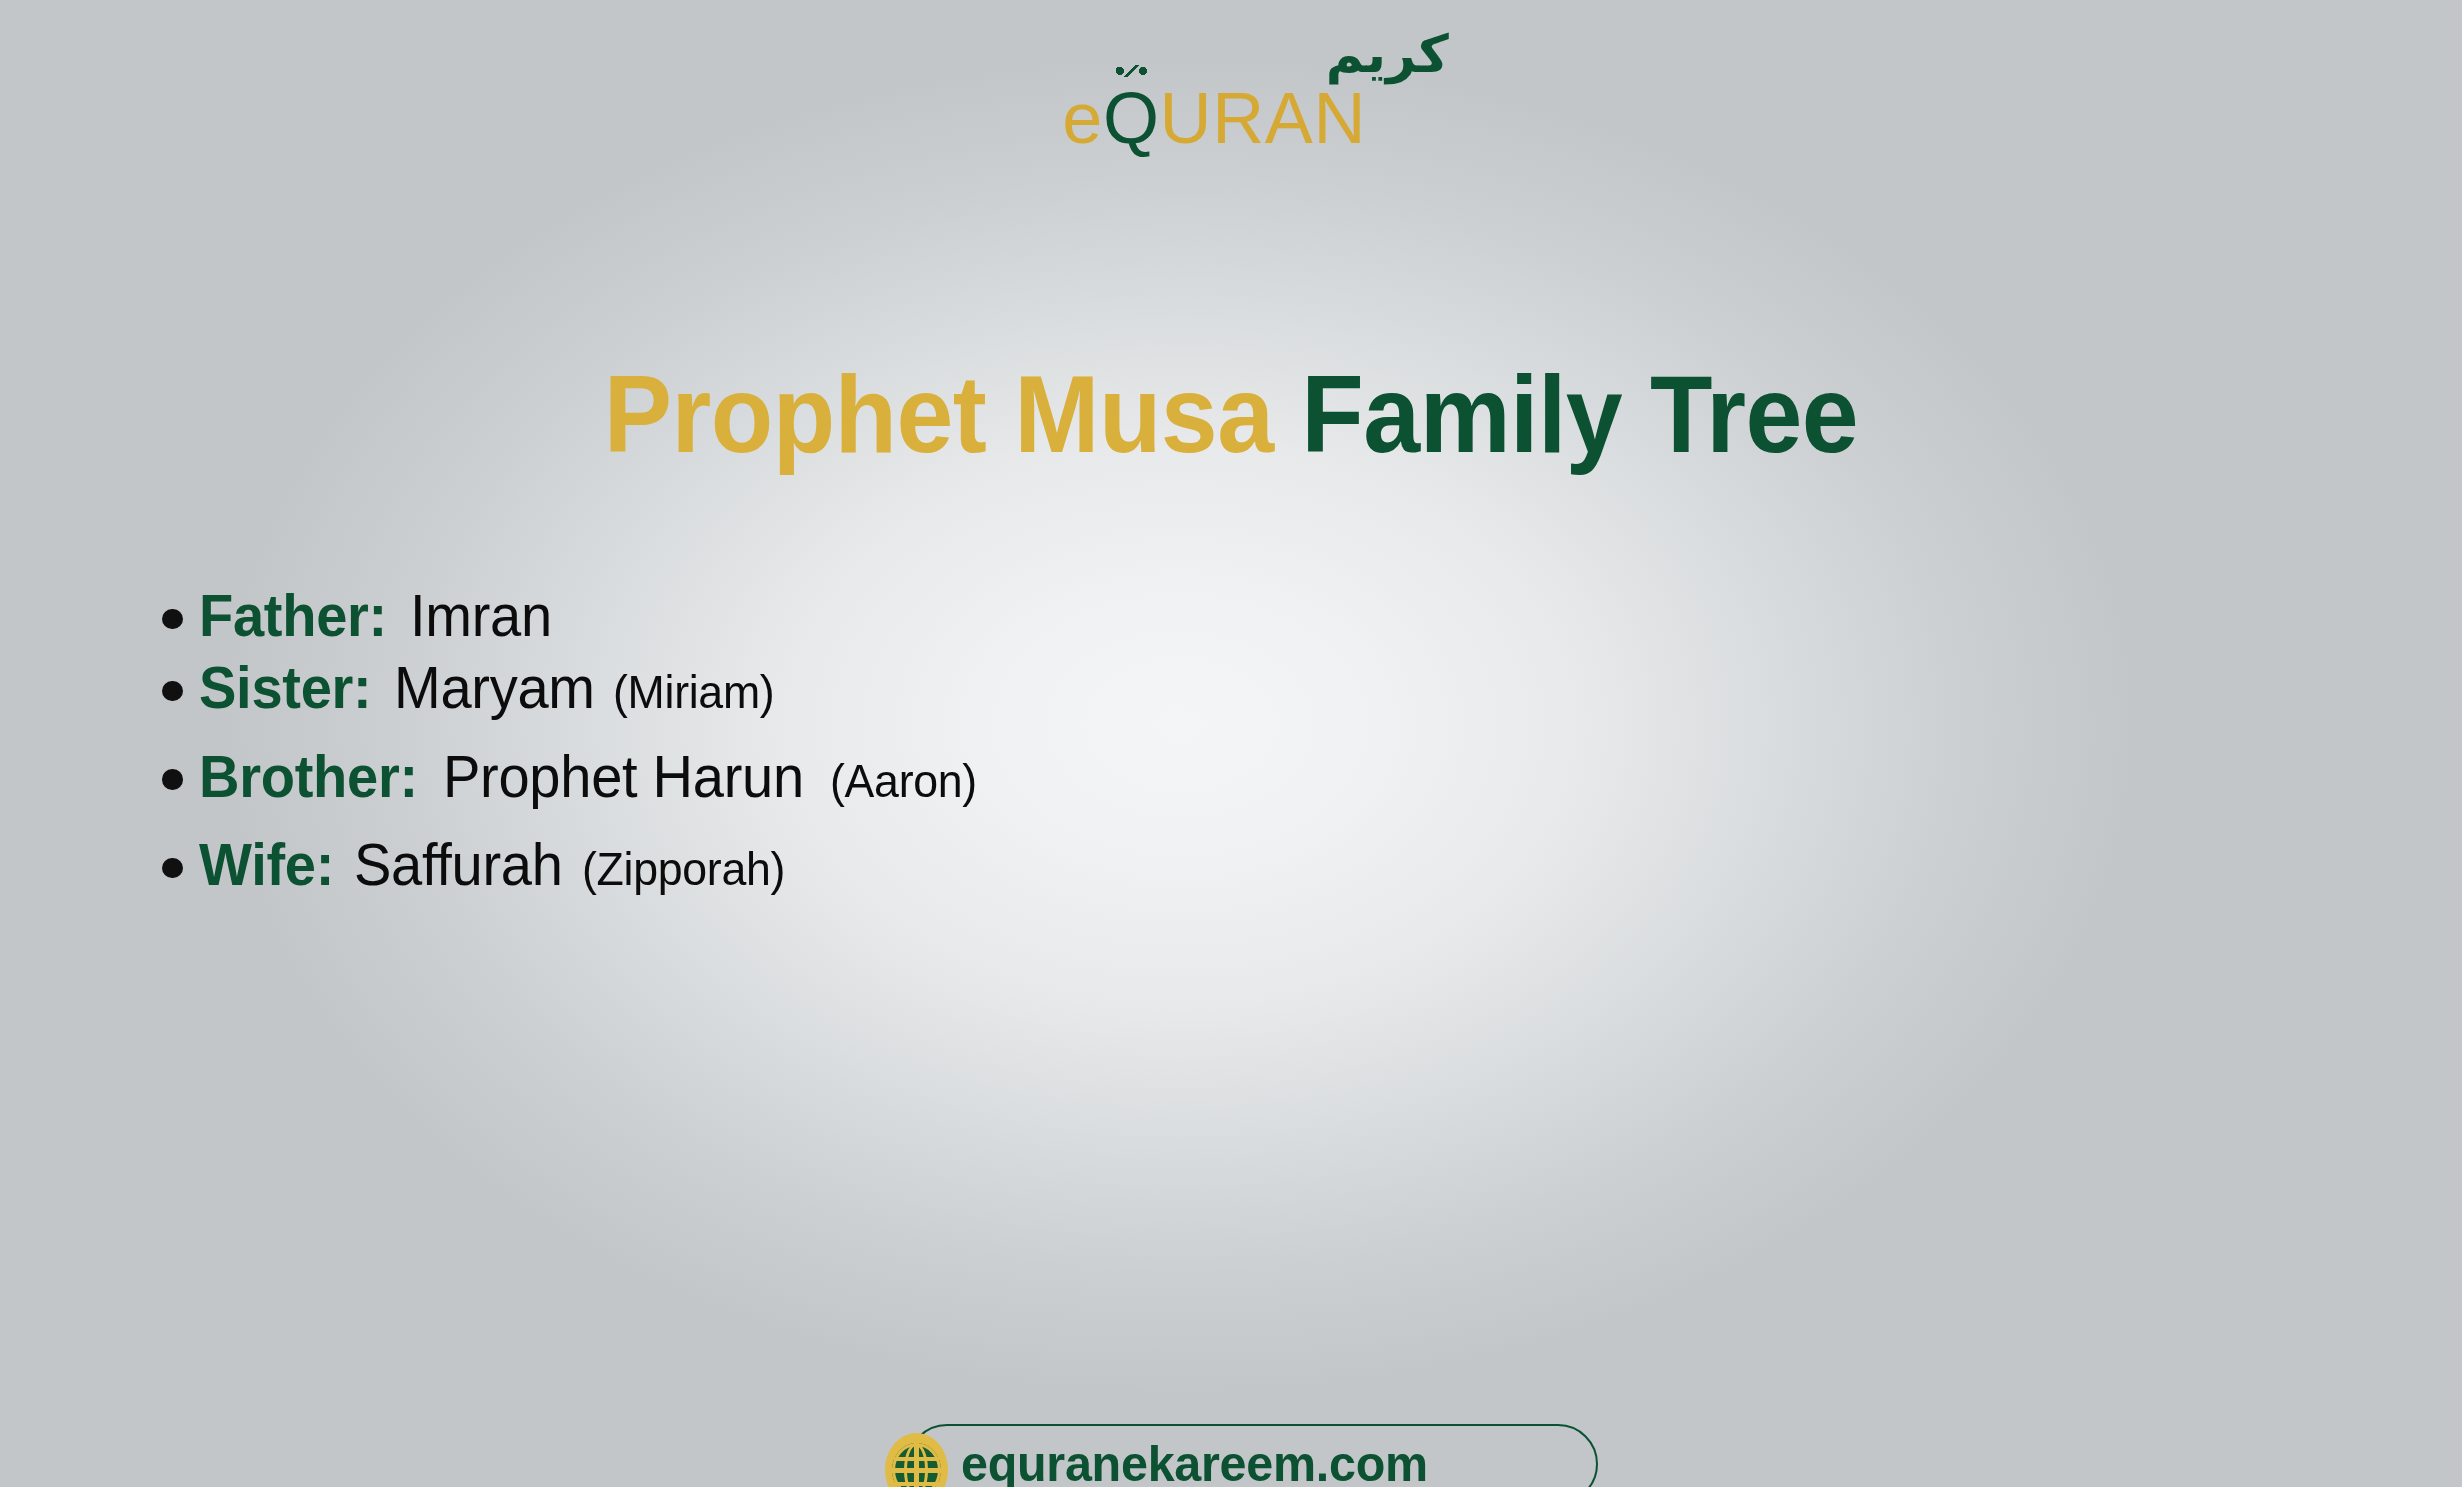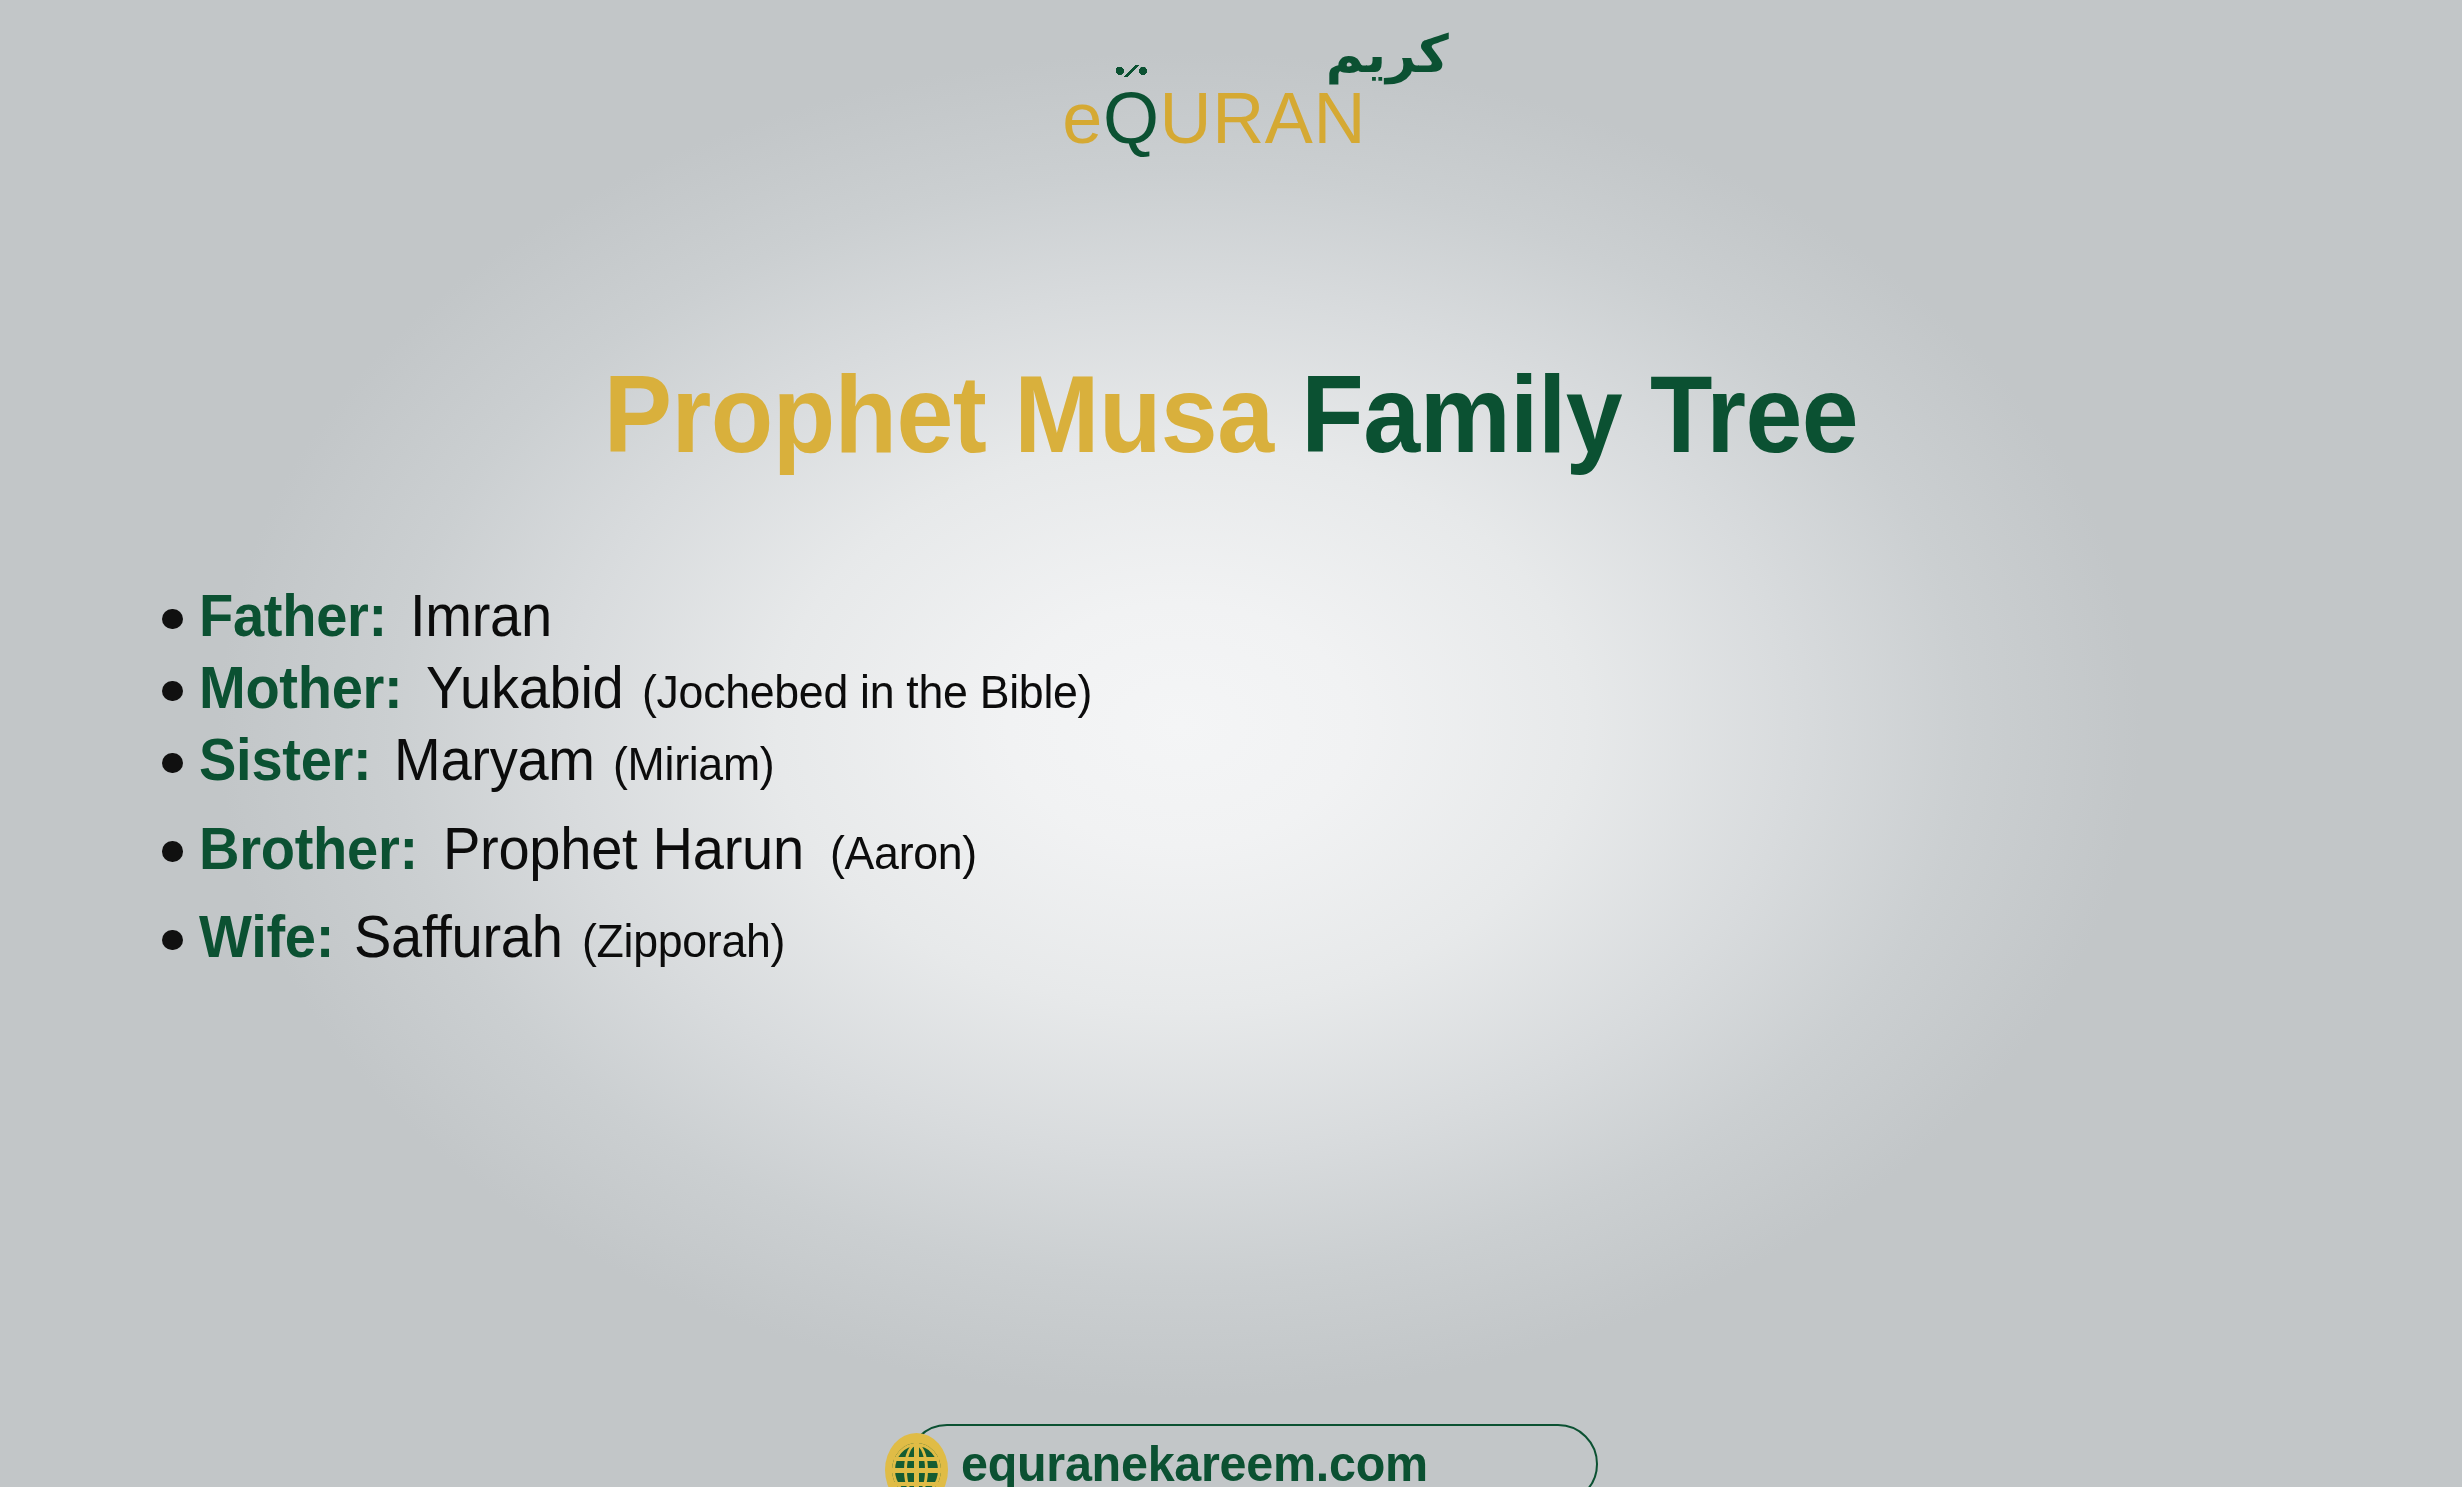--- a/index.html
+++ b/index.html
@@ -261,26 +261,20 @@
 
   <div class="family-list">
 
     <div class="fl-row tight">
       <span class="fl-bullet"></span>
       <span class="fl-label">Father:</span>
       <span class="fl-value">Imran</span>
       <span class="fl-alt"></span>
     </div>
 
-    <div class="fl-row tight">
-      <span class="fl-bullet"></span>
-      <span class="fl-label">Mother:</span>
-      <span class="fl-value">Yukabid</span>
-      <span class="fl-alt">(Jochebed in the Bible)</span>
-    </div>
 
     <div class="fl-row loose">
       <span class="fl-bullet"></span>
       <span class="fl-label">Sister:</span>
       <span class="fl-value">Maryam</span>
       <span class="fl-alt">(Miriam)</span>
     </div>
 
     <div class="fl-row loose">
       <span class="fl-bullet"></span>

